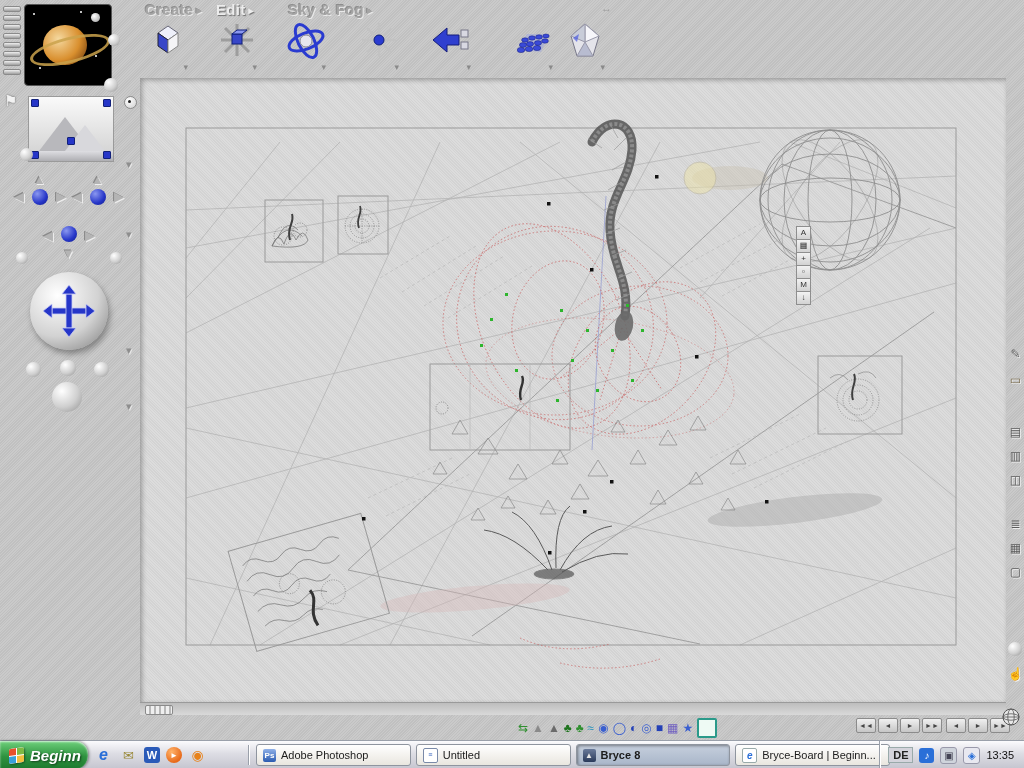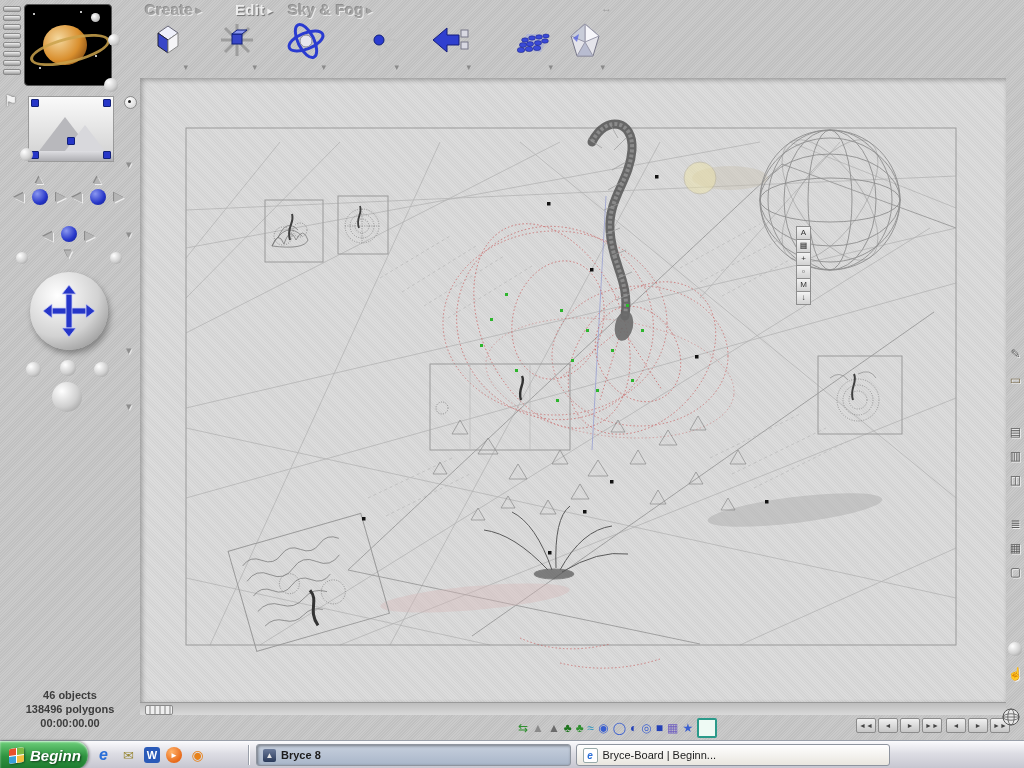--- a/index.html
+++ b/index.html
@@ -105,21 +105,21 @@
   #clock{font-size:11px;color:#111;padding-right:2px}
 </style>
 </head>
 <body>
 
 <div id="app">
 
   <div class="menu-item" style="left:145px">
     <span>Create</span><span class="arr">▸</span>
   </div>
-  <div class="menu-item active" style="left:235px">
+  <div class="menu-item active" style="left:216px">
     <span>Edit</span><span class="arr">▸</span>
   </div>
   <div class="menu-item" style="left:288px">
     <span>Sky &amp; Fog</span><span class="arr">▸</span>
   </div>
   <span id="topbar-resize">↔</span>
 
   <div class="tbi" style="left:145px">
     <svg width="40" height="40" viewBox="0 0 40 40">
       <polygon points="10,13 20,6 30,13 20,20" fill="#eef0fa" stroke="#667"></polygon>
@@ -274,25 +274,20 @@
   <span class="ddtri" style="left:126px;top:344px">▾</span>
 
   <div class="smballrow">
     <div class="ball" style="left:26px;top:362px;width:15px;height:15px"></div>
     <div class="ball" style="left:60px;top:360px;width:16px;height:16px"></div>
     <div class="ball" style="left:94px;top:362px;width:15px;height:15px"></div>
     <div class="ball" style="left:52px;top:382px;width:30px;height:30px"></div>
   </div>
   <span class="ddtri" style="left:126px;top:400px">▾</span>
 
-  <div id="statusinfo">
-    <div>46 objects</div>
-    <div>138496 polygons</div>
-    <div>00:00:00.00</div>
-  </div>
 
   <div id="canvas">
     <svg width="866" height="624" viewBox="0 0 866 624">
 
       <g stroke="#aeaeae" stroke-width="0.8" opacity="0.85">
         <line x1="46" y1="132" x2="816" y2="98"></line>
           <line x1="46" y1="170" x2="620" y2="64"></line>
         <line x1="120" y1="567" x2="790" y2="150"></line>
           <line x1="46" y1="420" x2="816" y2="205"></line>
         <line x1="46" y1="255" x2="420" y2="64"></line>
@@ -568,24 +563,39 @@
     </div>
     <div id="quicklaunch">
       <span class="ql ie">e</span>
       <span class="ql mail">✉</span>
       <span class="ql word">W</span>
       <span class="ql media">►</span>
       <span class="ql msn">◉</span>
     </div>
     <div class="tsep" style="left:248px"></div>
     <div id="tasks">
+      <div class="task">
+        <span class="ticon ps">Ps</span>
+        <span>Adobe Photoshop</span>
+      </div>
+      <div class="task">
+        <span class="ticon page">≡</span>
+        <span>Untitled</span>
+      </div>
       <div class="task active">
         <span class="ticon bryce">▲</span>
         <span>Bryce 8</span>
       </div>
       <div class="task">
         <span class="ticon iep">e</span>
         <span>Bryce-Board | Beginn...</span>
       </div>
     </div>
+    <div id="tray">
+      <span class="lang">DE</span>
+      <span class="trico vol">♪</span>
+      <span class="trico disp">▣</span>
+      <span class="trico net">◈</span>
+      <span id="clock">13:35</span>
+    </div>
   </div>
 
 </div>
 
 </body></html>

